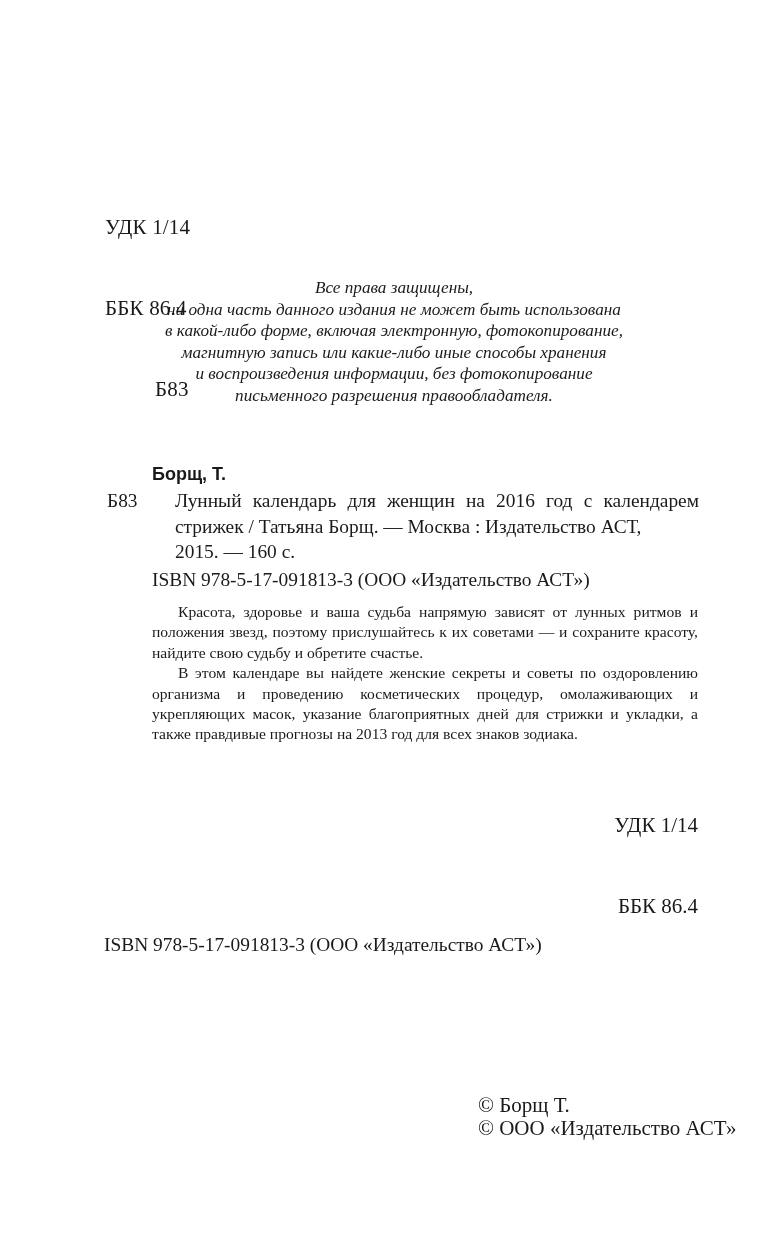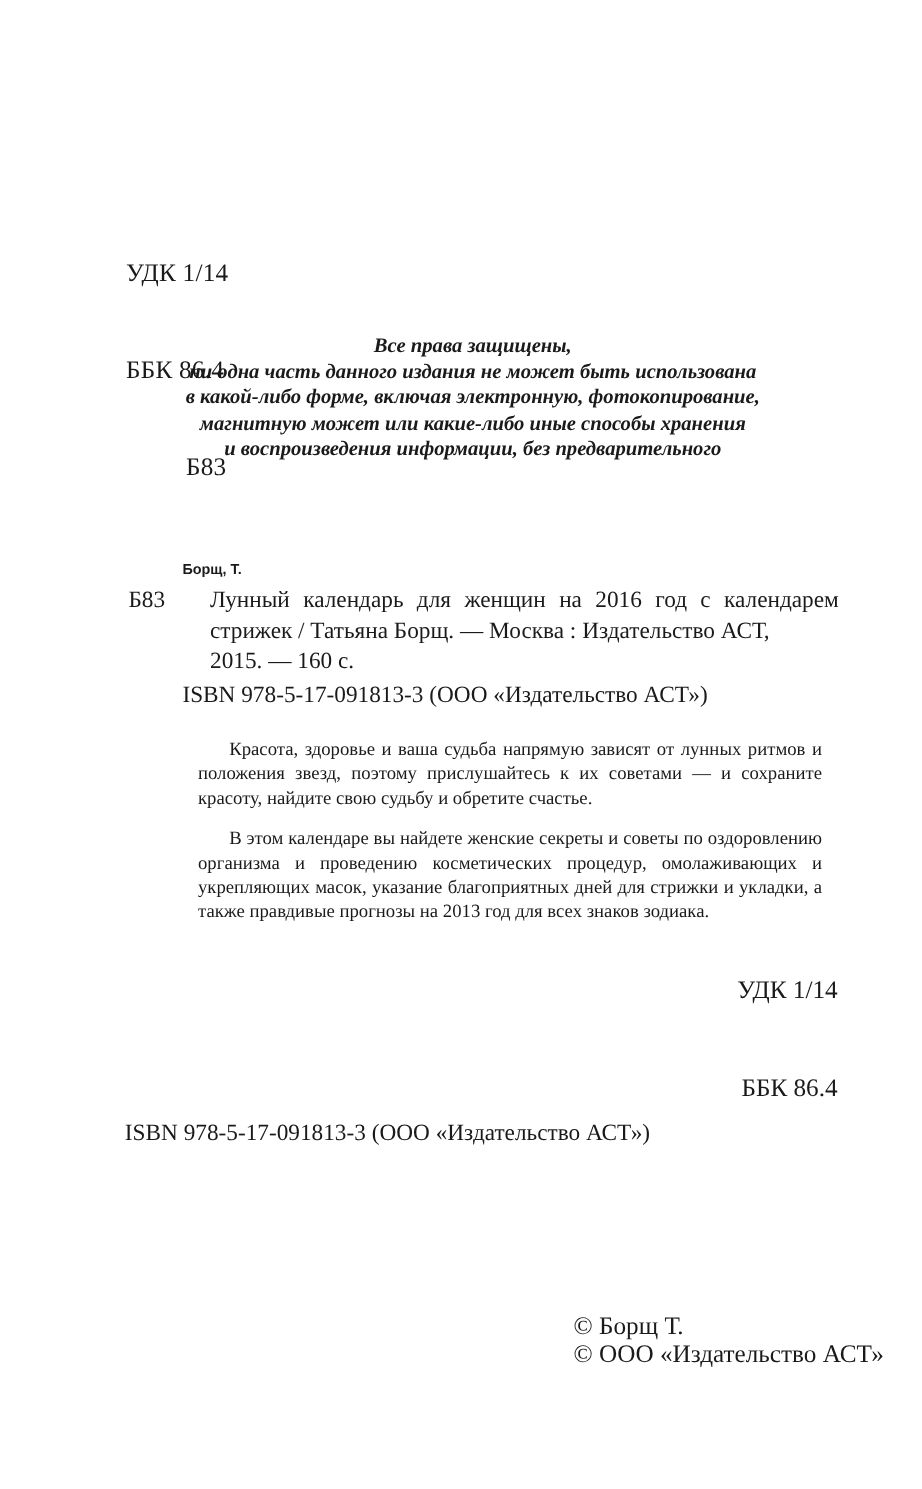--- a/index.html
+++ b/index.html
@@ -40,35 +40,34 @@
   
   .rights {
     position: absolute;
     left: 104px;
     top: 277px;
     width: 580px;
     text-align: center;
     font-style: italic;
     font-size: 17.2px;
     line-height: 21.5px;
-    font-weight: bold;
   }
   .rights span { display: block; white-space: nowrap; }
 
   
   .biblio {
     position: absolute;
     left: 107px;
     top: 462px;
     width: 592px;
   }
   .biblio-author {
     font-family: "Liberation Sans", "DejaVu Sans", sans-serif;
     font-weight: bold;
-    font-size: 12px;
+    font-size: 18px;
     line-height: 24px;
     margin-left: 45px;
   }
   .biblio-body {
     position: relative;
     font-size: 19.4px;
     line-height: 25.5px;
     margin-top: 2px;
   }
   .biblio-marker {
@@ -97,21 +96,21 @@
     position: absolute;
     left: 152px;
     top: 602px;
     width: 546px;
     font-size: 15.6px;
     line-height: 20.4px;
     text-align: justify;
     text-justify: inter-word;
   }
   .annotation p {
-    margin: 13px;
+    margin: 0;
     text-indent: 26px;
   }
   .annotation p + p { margin-top: 0px; }
 
   
   .class-repeat {
     position: absolute;
     right: 70px;
     top: 758px;
     text-align: right;
@@ -150,22 +149,23 @@
   <div class="class-block">
     <span class="class-line">УДК 1/14</span>
     <span class="class-line">ББК 86.4</span>
     <span class="class-line indented">Б83</span>
   </div>
 
   <div class="rights">
     <span>Все права защищены,</span>
     <span>ни одна часть данного издания не может быть использована</span>
     <span>в какой-либо форме, включая электронную, фотокопирование,</span>
-    <span>магнитную может или какие-либо иные способы хранения</span>
-    <span>и воспроизведения информации, без предварительного</span>
+    <span>магнитную запись или какие-либо иные способы хранения</span>
+    <span>и воспроизведения информации, без фотокопирование</span>
+    <span>письменного разрешения правообладателя.</span>
   </div>
 
   <div class="biblio">
     <div class="biblio-author">Борщ, Т.</div>
     <div class="biblio-body">
       <span class="biblio-marker">Б83</span>
       <div class="biblio-desc">
         <span>Лунный календарь для женщин на 2016 год с календарем стрижек / Татьяна Борщ. — Москва : Издательство АСТ,</span>
         <span class="last-line">2015. — 160 с.</span>
       </div>

